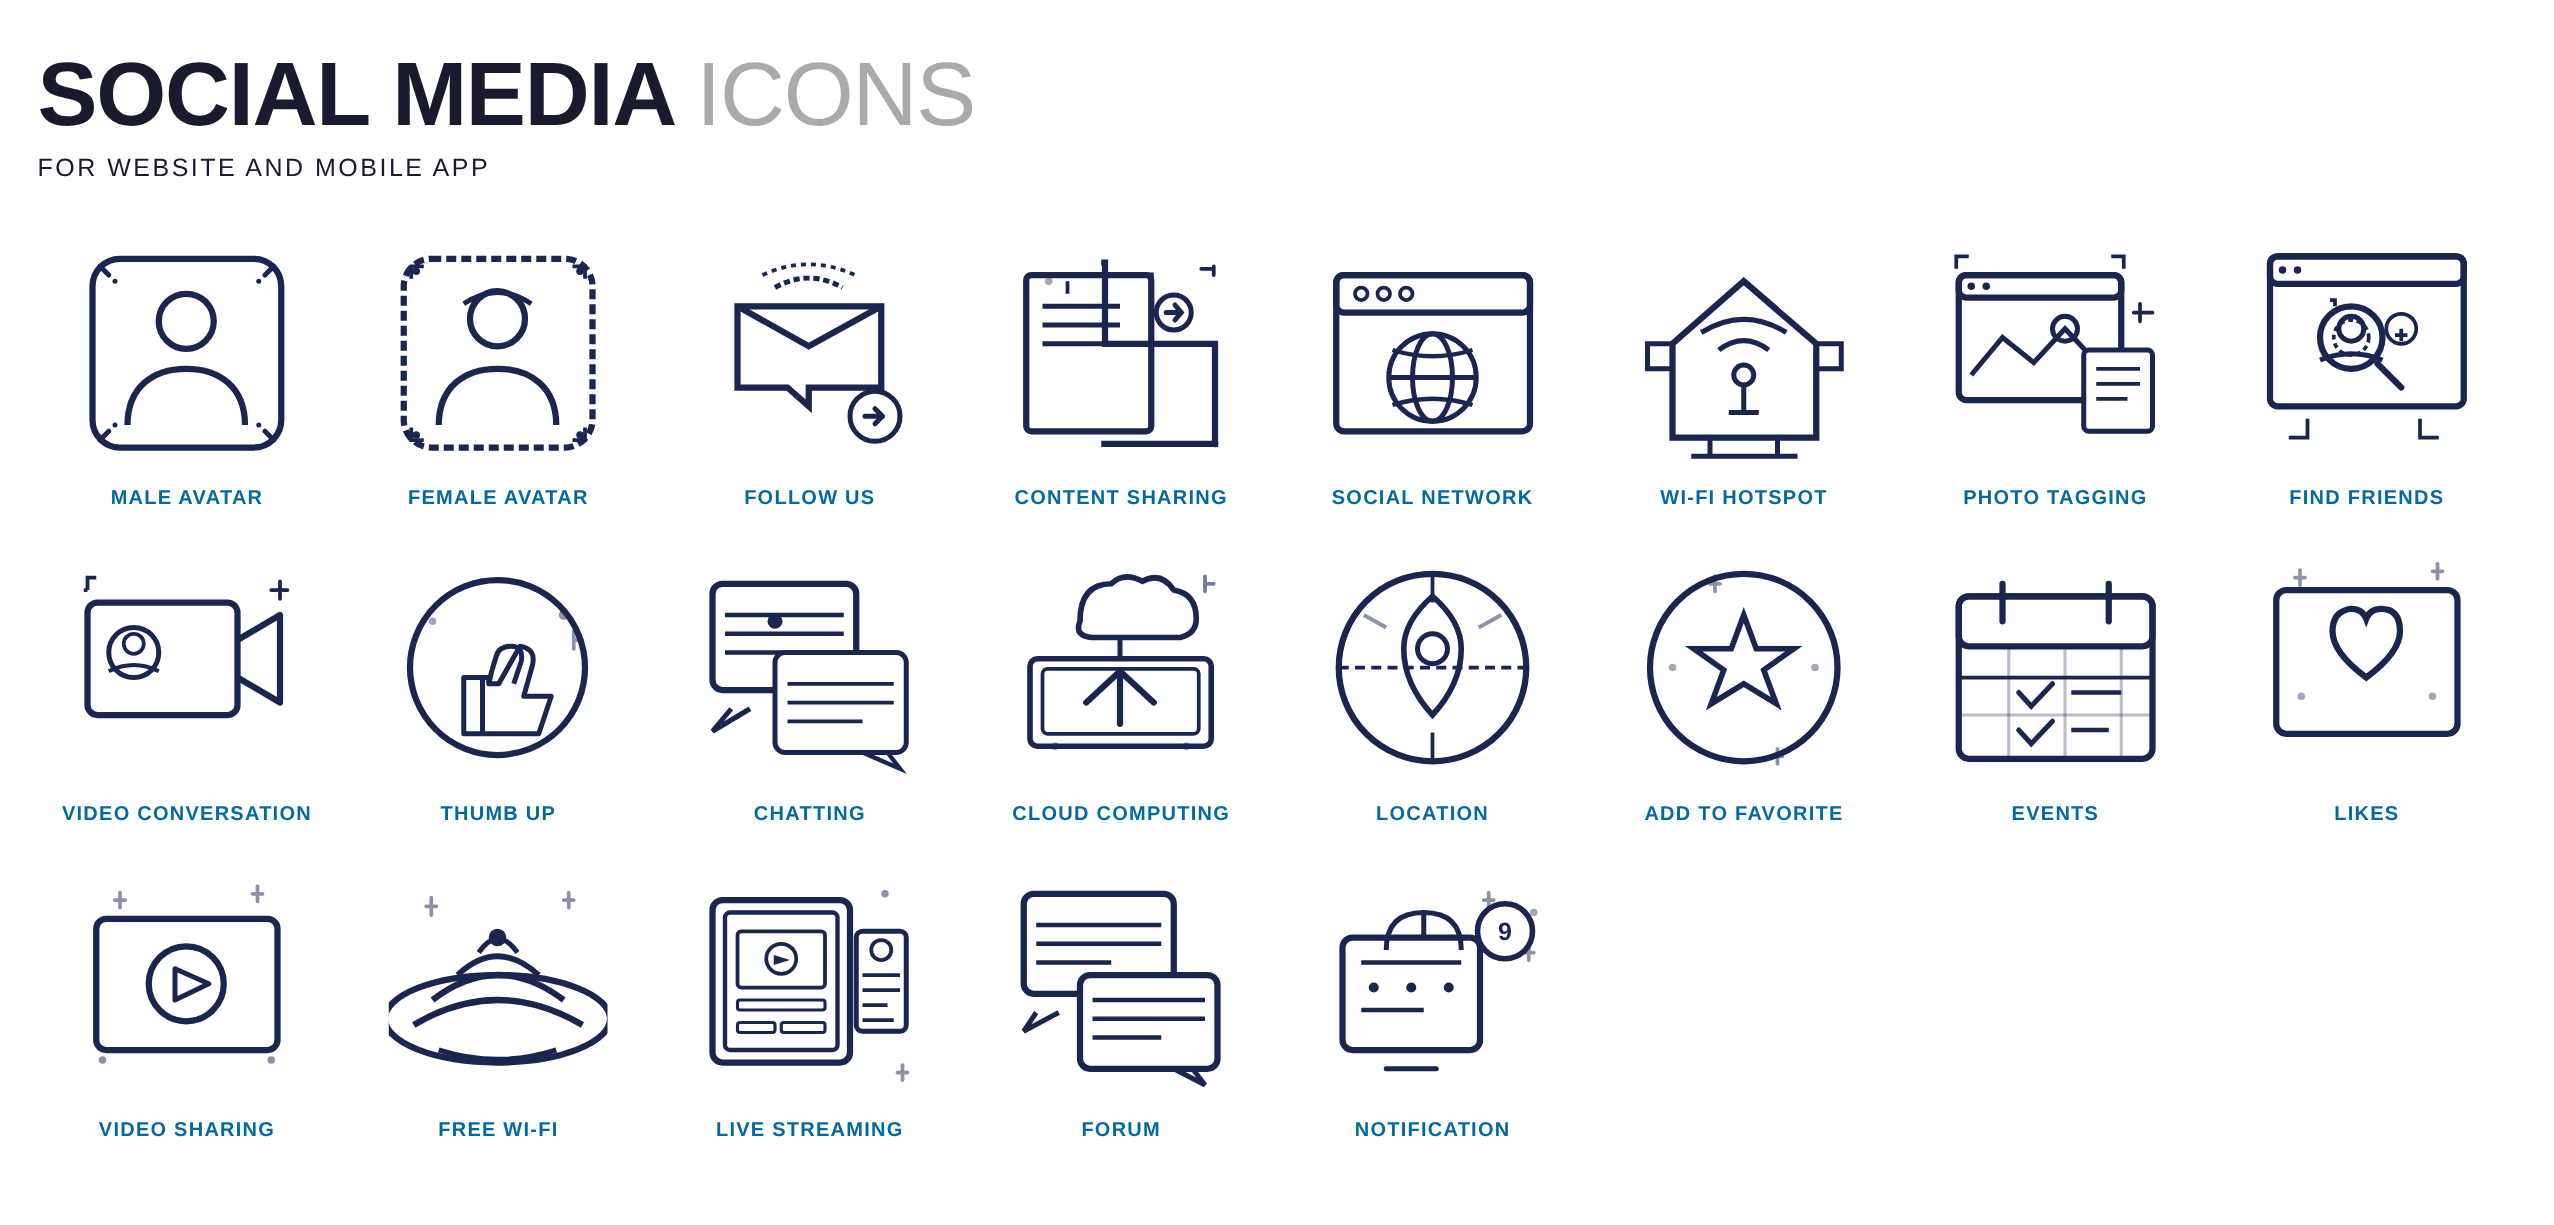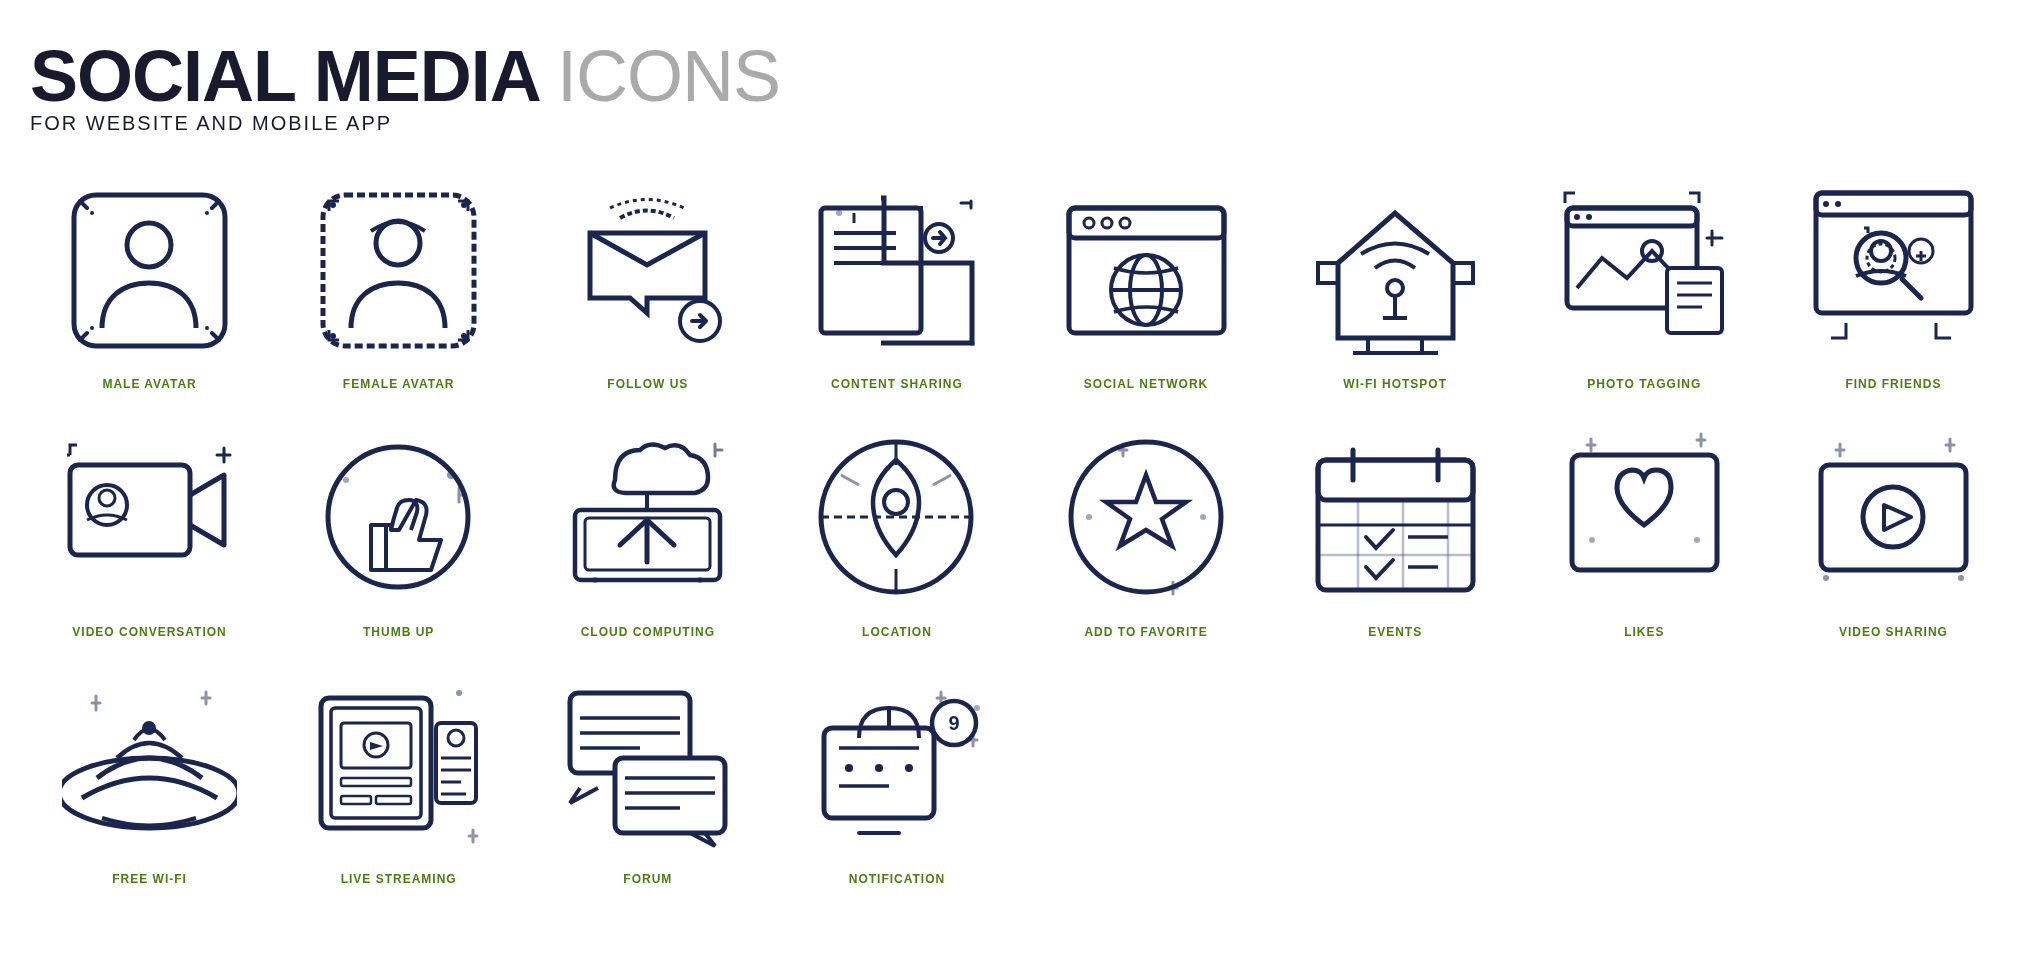--- a/index.html
+++ b/index.html
@@ -9,21 +9,21 @@
       padding: 40px 30px 30px 30px;
       width: 2043px;
       min-height: 980px;
     }
     .header-title {
       font-size: 72px;
       font-weight: 900;
       color: #1a1a2e;
       letter-spacing: -1px;
       line-height: 1;
-      margin-bottom: 0;
+      margin-bottom: 12px;
     }
     .header-title span.light {
       font-weight: 300;
       color: #aaa;
     }
     .header-subtitle {
       font-size: 20px;
       color: #1a1a2e;
       font-weight: 400;
       letter-spacing: 2px;
@@ -45,23 +45,23 @@
       height: 190px;
       display: flex;
       align-items: center;
       justify-content: center;
     }
     .icon-box svg {
       width: 175px;
       height: 175px;
     }
     .icon-label {
-      font-size: 12px;
+      font-size: 16px;
       font-weight: 700;
-      color: #4d7c0f;
+      color: #0369a1;
       text-align: center;
       letter-spacing: 1px;
       text-transform: uppercase;
       line-height: 1.3;
     }
   </style>
 </head>
 <body>
 
 <div class="header-title">
@@ -249,20 +249,38 @@
         <path d="M60 95 L75 95 L75 140" stroke="#1a2550" stroke-width="4"></path>
         <path d="M80 100 Q82 90 86 78 Q88 70 98 70 Q108 70 106 82 L100 100" stroke="#1a2550" stroke-width="4" fill="none"></path>
         <circle cx="140" cy="45" r="4" fill="#1a2550" opacity="0.5"></circle>
         <circle cx="35" cy="50" r="3" fill="#1a2550" opacity="0.4"></circle>
         <path d="M148 65 L155 65 M148 58 L148 72" stroke="#1a2550" stroke-width="3" stroke-linecap="round" opacity="0.5"></path>
       </svg>
     </div>
     <div class="icon-label">THUMB UP</div>
   </div>
 
+  <div class="icon-item">
+    <div class="icon-box">
+      <svg viewBox="0 0 175 175" fill="none" xmlns="http://www.w3.org/2000/svg">
+        <rect x="10" y="20" width="115" height="85" rx="8" stroke="#1a2550" stroke-width="5"></rect>
+        <path d="M25 120 L10 138 L40 120" stroke="#1a2550" stroke-width="4" fill="none"></path>
+        <path d="M20 45 L115 45" stroke="#1a2550" stroke-width="3.5"></path>
+        <path d="M20 60 L115 60" stroke="#1a2550" stroke-width="3.5"></path>
+        <path d="M20 75 L80 75" stroke="#1a2550" stroke-width="3.5"></path>
+        <circle cx="60" cy="50" r="6" fill="#1a2550"></circle>
+        <rect x="60" y="75" width="105" height="80" rx="8" stroke="#1a2550" stroke-width="4" fill="white"></rect>
+        <path d="M70 100 L155 100" stroke="#1a2550" stroke-width="3"></path>
+        <path d="M70 115 L155 115" stroke="#1a2550" stroke-width="3"></path>
+        <path d="M70 130 L130 130" stroke="#1a2550" stroke-width="3"></path>
+        <path d="M150 155 L160 168 L130 155" stroke="#1a2550" stroke-width="3.5" fill="none"></path>
+      </svg>
+    </div>
+    <div class="icon-label">CHATTING</div>
+  </div>
 
   <div class="icon-item">
     <div class="icon-box">
       <svg viewBox="0 0 175 175" fill="none" xmlns="http://www.w3.org/2000/svg">
         <rect x="15" y="80" width="145" height="70" rx="6" stroke="#1a2550" stroke-width="4.5"></rect>
         <rect x="25" y="88" width="125" height="52" rx="4" stroke="#1a2550" stroke-width="3"></rect>
         <path d="M60 115 L87 90 L114 115" stroke="#1a2550" stroke-width="5" stroke-linecap="round" fill="none"></path>
         <line x1="87" y1="92" x2="87" y2="132" stroke="#1a2550" stroke-width="5" stroke-linecap="round"></line>
         <path d="M55 50 Q55 20 80 20 Q90 10 105 18 Q120 10 130 25 Q148 28 148 48 Q148 60 135 63 L65 63 Q50 62 55 50 Z" stroke="#1a2550" stroke-width="4.5" fill="none"></path>
         <line x1="87" y1="63" x2="87" y2="80" stroke="#1a2550" stroke-width="4"></line>

